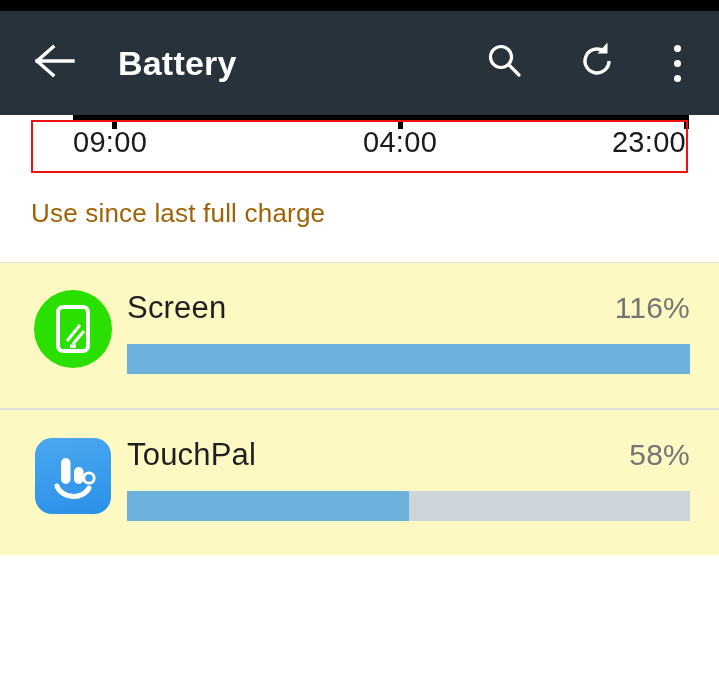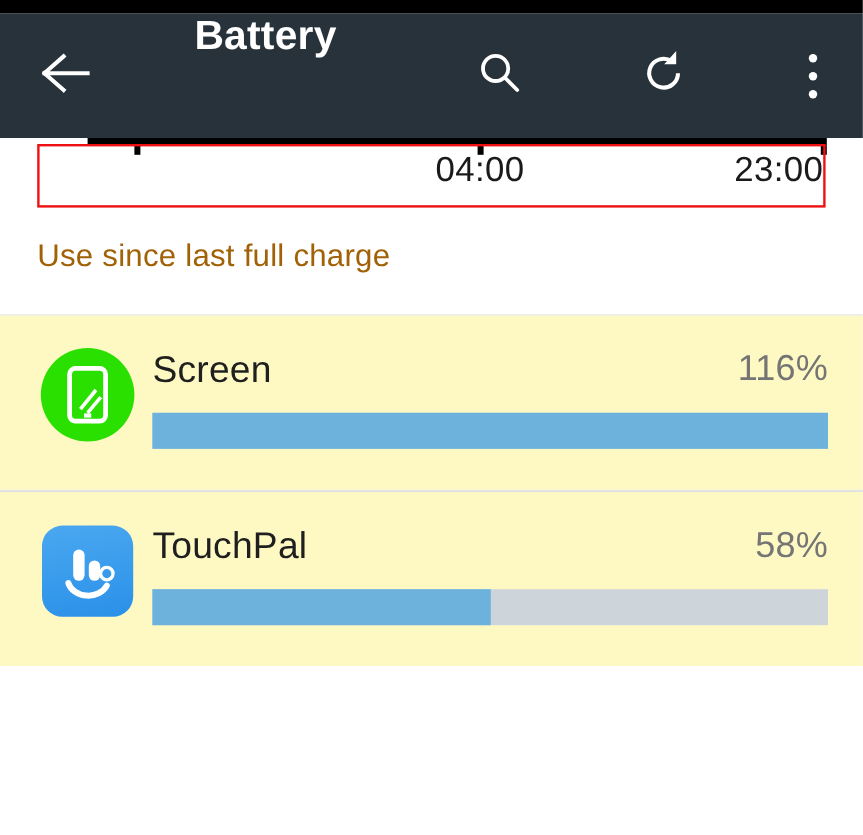--- a/index.html
+++ b/index.html
@@ -31,23 +31,22 @@
   }
 
   
   .toolbar {
     position: absolute;
     top: 11px; left: 0;
     width: 719px;
     height: 104px;
     background: #27323a;
     display: flex;
-    align-items: flex-start;
+    align-items: center;
     z-index: 5;
-    gap: 44px;
   }
   .tb-back {
     width: 74px;
     height: 104px;
     display: flex;
     align-items: center;
     justify-content: center;
     margin-left: 18px;
   }
   .tb-title {
@@ -269,20 +268,21 @@
 
   <div class="chart-region">
     <div class="chart-axis"></div>
     <div class="tick t1"></div>
     <div class="tick t2"></div>
     <div class="tick t3"></div>
 
     <div class="redbox"></div>
 
     <div class="axis-labels">
+      <span class="lbl-left">09:00</span>
       <span class="lbl-mid">04:00</span>
       <span class="lbl-right">23:00</span>
     </div>
   </div>
 
   <div class="section-header">Use since last full charge</div>
 
   <div class="list">
 
     <div class="divider"></div>

